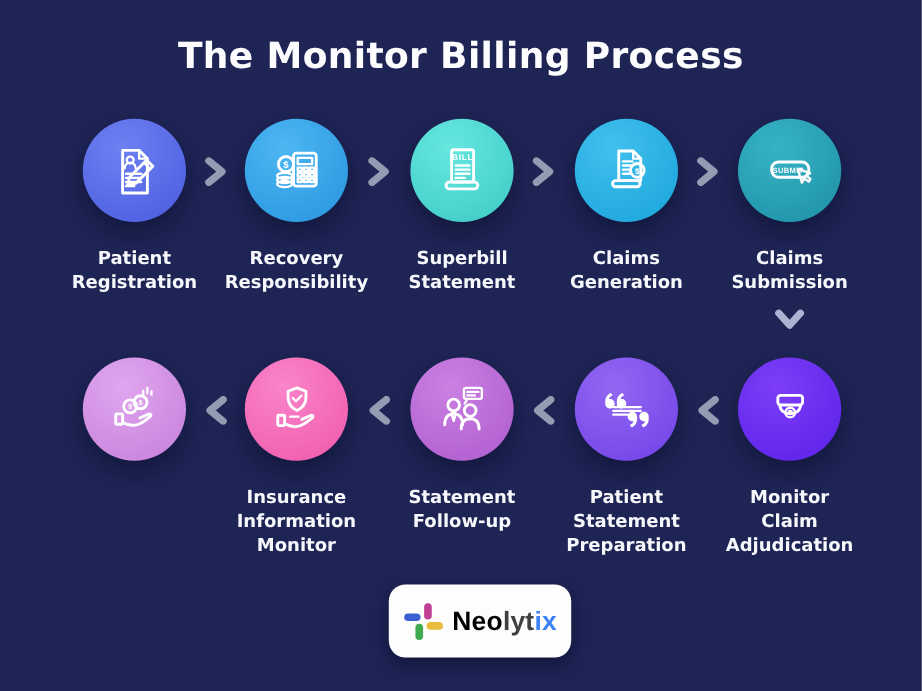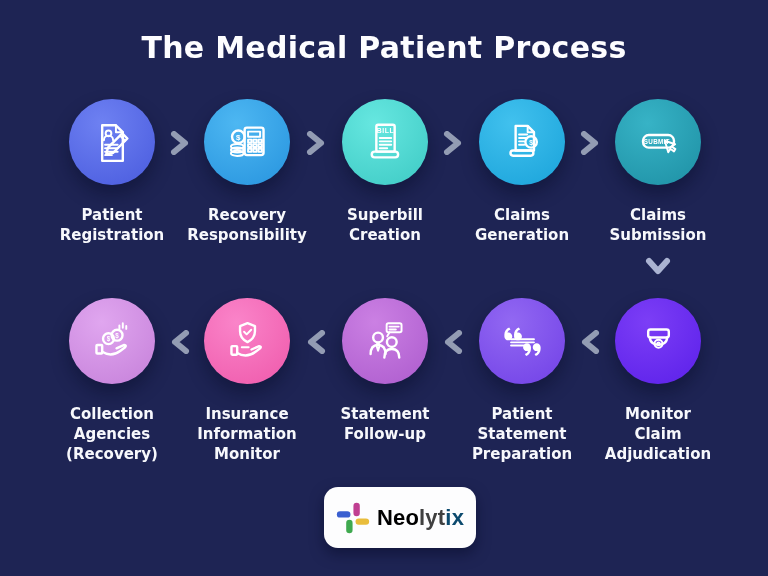--- a/index.html
+++ b/index.html
@@ -29,21 +29,21 @@
   .logo{position:absolute;left:324px;top:487px;width:152px;height:61px;border-radius:14px;
         display:flex;align-items:center;justify-content:center;gap:7px;
         box-shadow:0 6px 14px rgba(6,10,38,.5);}
   .logo-text{font-size:22px;font-weight:bold;letter-spacing:.2px;font-family:"Liberation Sans",sans-serif;}
 </style>
 </head>
 <body>
 
 <div id="canvas">
 
-  <h1 class="title">The Medical Patient Process</h1>
+  <h1 class="title">The Monitor Billing Process</h1>
 
   <div class="step" style="left:44px;top:99px;">
     <div class="bubble" style="background: radial-gradient(circle at 38% 28%, rgb(110, 129, 242) 0%, rgb(81, 99, 226) 78%);">
       <svg class="ic" viewBox="0 0 96 96">
         <path class="s" d="M30,18 h24 l12,12 v50 h-36 z"></path>
         <path class="s thin" d="M54,18 v12 h12"></path>
         <circle class="s thin" cx="41" cy="32" r="5"></circle>
         <path class="s thin" d="M33,44 c0,-5 4,-8 8,-8 s8,3 8,8"></path>
         <path class="s thin" d="M35,52 h22 M35,58 h22 M35,64 h22 M35,70 h12"></path>
         <path class="s" d="M65,32 l9,9 -25,25 -12,3 3,-12 z"></path>
@@ -82,21 +82,21 @@
   <div class="step" style="left:317px;top:99px;">
     <div class="bubble" style="background: radial-gradient(circle at 38% 28%, rgb(102, 231, 224) 0%, rgb(70, 208, 202) 78%);">
       <svg class="ic" viewBox="0 0 96 96">
         <rect class="s" x="32" y="17" width="32" height="47" rx="3"></rect>
         <text x="48" y="32" font-size="12" letter-spacing="1" text-anchor="middle">BILL</text>
         <path class="s thin" d="M38,40 h20 M38,46 h20 M38,52 h20 M38,58 h13"></path>
         <rect class="s" x="24" y="64" width="46" height="10" rx="5"></rect>
       </svg>
     </div>
     <div class="step-label">Superbill
-Creation</div>
+Statement</div>
   </div>
 
   <div class="step" style="left:454px;top:99px;">
     <div class="bubble" style="background: radial-gradient(circle at 38% 28%, rgb(65, 193, 238) 0%, rgb(34, 169, 222) 78%);">
       <svg class="ic" viewBox="0 0 96 96">
         <path class="s" d="M36,19 h21 l11,11 v32 h-32 z"></path>
         <path class="s thin" d="M57,19 v11 h11"></path>
         <path class="s thin" d="M42,34 h14 M42,40 h14 M42,46 h9 M42,52 h9"></path>
         <circle class="s" cx="63" cy="47" r="10"></circle>
         <text x="63" y="52" font-size="12" text-anchor="middle">$</text>
@@ -151,23 +151,20 @@
       <svg class="ic" viewBox="0 0 96 96">
         <path class="s thin" d="M60,20 v6 M66,16 v8 M72,21 v5"></path>
         <circle class="s" cx="56" cy="37" r="9.5"></circle>
         <text x="56" y="41.5" font-size="11" text-anchor="middle">$</text>
         <circle class="s" cx="41" cy="43" r="9.5"></circle>
         <text x="41" y="47.5" font-size="11" text-anchor="middle">$</text>
         <rect class="s" x="20" y="54" width="10" height="15" rx="1.5"></rect>
         <path class="s" d="M30,66 q16,10 32,-2 l8,-6 q3,-3.5 -1.5,-4 l-13.5,6"></path>
       </svg>
     </div>
-    <div class="step-label">Collection
-Agencies
-(Recovery)</div>
   </div>
 
   <div class="step" style="left:179px;top:298px;">
     <div class="bubble" style="background: radial-gradient(circle at 38% 28%, rgb(250, 132, 201) 0%, rgb(241, 98, 177) 78%);">
       <svg class="ic" viewBox="0 0 96 96">
         <path class="s" d="M48,16 l13,5 v9 c0,10 -5.5,15.5 -13,19 c-7.5,-3.5 -13,-9 -13,-19 v-9 z"></path>
         <path class="s thin" d="M42,31 l4.5,4.5 8,-8"></path>
         <rect class="s" x="20" y="56" width="10" height="15" rx="1.5"></rect>
         <path class="s" d="M30,68 q16,10 32,-2 l8,-6 q3,-3.5 -1.5,-4 l-13.5,6"></path>
         <path class="s thin" d="M38,58 h12"></path>
@@ -249,16 +246,16 @@
       </svg>
   </div>
 
   <div class="logo" style="background: rgb(253, 253, 254);">
     <svg width="34" height="34" viewBox="0 0 40 40">
       <rect x="1" y="12" width="16" height="7.5" rx="3.75" fill="#3a5fd0"></rect>
       <rect x="20.5" y="2" width="7.5" height="16" rx="3.75" fill="#c03f92"></rect>
       <rect x="23" y="20.5" width="16" height="7.5" rx="3.75" fill="#e9bd3c"></rect>
       <rect x="12" y="22" width="7.5" height="16" rx="3.75" fill="#3fa94f"></rect>
     </svg>
-    <div class="logo-text"><span style="color: #000000;">Neo</span><span style="color: #404040;">lyt</span><span style="color: #0c4a6e;">ix</span></div>
+    <div class="logo-text"><span style="color: #000000;">Neo</span><span style="color: #404040;">lyt</span><span style="color: #3b82f6;">ix</span></div>
   </div>
 
 </div>
 
 </body></html>

